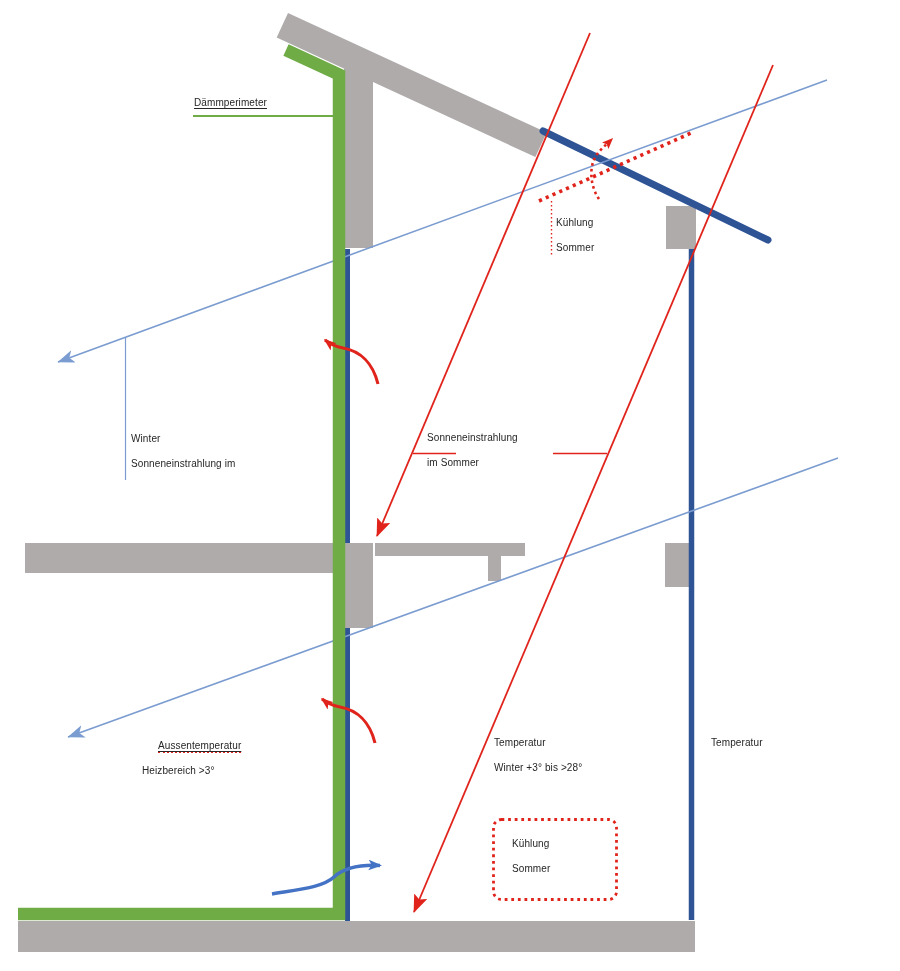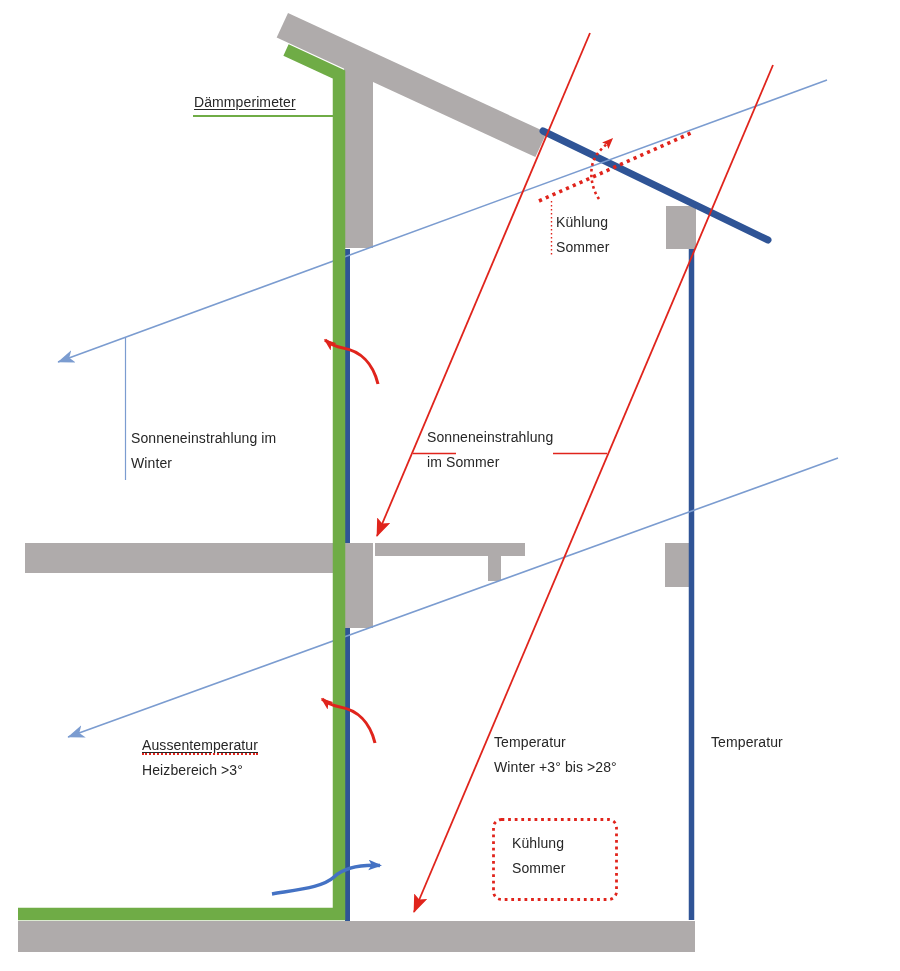--- a/index.html
+++ b/index.html
@@ -1,22 +1,22 @@
 <!DOCTYPE html>
 <html style="--c-insulation_green: #6FAC46; --c-structure_gray: #AFABAB; --c-glazing_blue: #2F5496; --c-winter_ray_blue: #7B9CD0; --c-air_arrow_blue: #4472C4; --c-summer_red: #E0241C; --c-text: #262626;"><head>
 <meta charset="utf-8">
 <style>
   html,body{margin:0;padding:0;background:#fff;}
   #stage{position:relative;width:900px;height:971px;background:#fff;overflow:hidden;
          font-family:"Liberation Sans",sans-serif;}
   #vect{position:absolute;left:0;top:0;}
-  .lbl{position:absolute;font-size:14px;line-height:25px;color:var(--c-text,#262626);
+  .lbl{position:absolute;font-size:10px;line-height:25px;color:var(--c-text,#262626);
        letter-spacing:.1px;white-space:nowrap;}
   .u{text-decoration:underline;text-underline-offset:2px;}
-  .u-red{border-bottom:2px dotted var(--c-summer_red,#E0241C);padding-bottom:0px;}
+  .u-red{border-bottom:2px dotted var(--c-summer_red,#E0241C);padding-bottom:0px;margin-left:16px;}
   
   .s-ins{stroke:var(--c-insulation_green,#6FAC46);}
   .f-gray{fill:var(--c-structure_gray,#AFABAB);}
   .s-glz{stroke:var(--c-glazing_blue,#2F5496);}
   .s-ray{stroke:var(--c-winter_ray_blue,#7B9CD0);}
   .f-ray{fill:var(--c-winter_ray_blue,#7B9CD0);}
   .s-air{stroke:var(--c-air_arrow_blue,#4472C4);}
   .f-air{fill:var(--c-air_arrow_blue,#4472C4);}
   .s-red{stroke:var(--c-summer_red,#E0241C);}
   .f-red{fill:var(--c-summer_red,#E0241C);}
@@ -99,22 +99,22 @@
   <div class="lbl" style="left:194px;top:90px">
     <span class="u">Dämmperimeter</span>
   </div>
 
   <div class="lbl" style="left:556px;top:210px">
     <div>Kühlung</div>
     <div>Sommer</div>
   </div>
 
   <div class="lbl" style="left:131px;top:426px">
+    <div>Winter</div>
     <div>Sonneneinstrahlung im</div>
-    <div>Winter</div>
   </div>
 
   <div class="lbl" style="left:427px;top:425px">
     <div>Sonneneinstrahlung</div>
     <div>im Sommer</div>
   </div>
 
   <div class="lbl" style="left:142px;top:733px">
     <div><span class="u u-red">Aussentemperatur</span></div>
     <div>Heizbereich &gt;3°</div>

